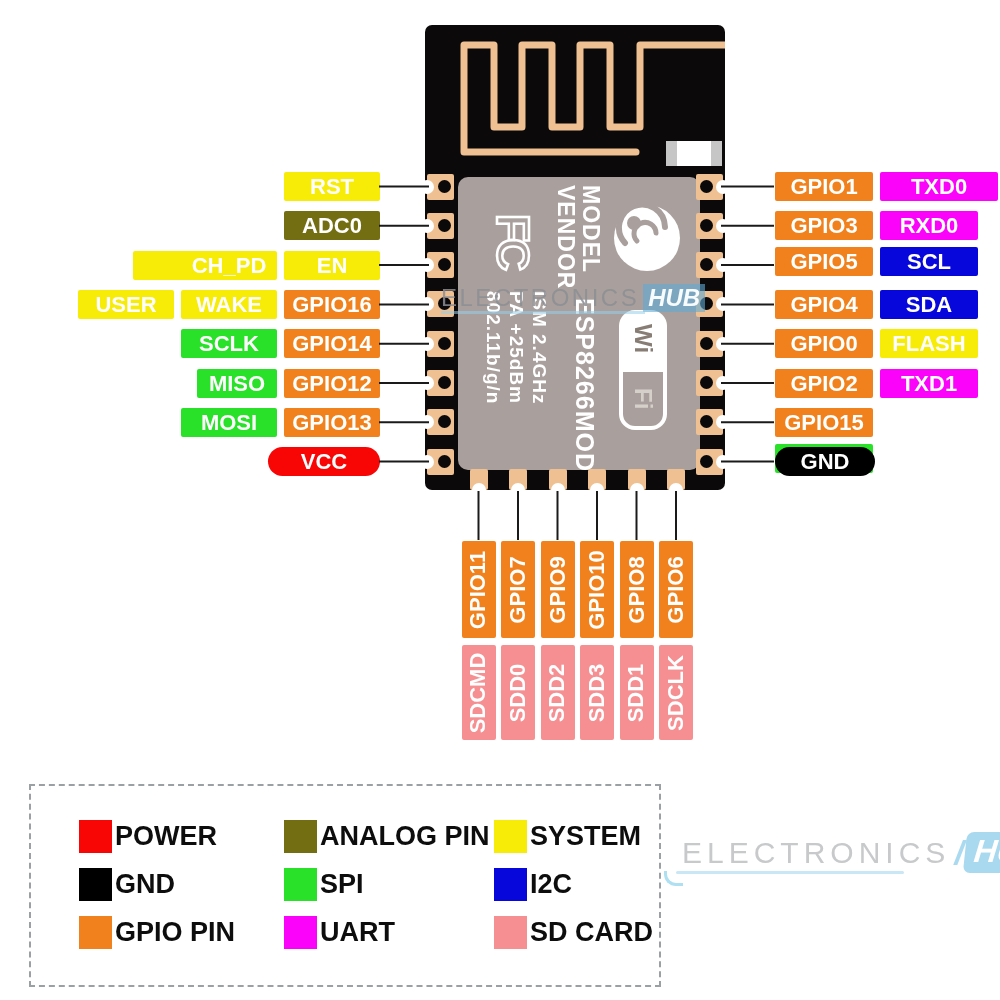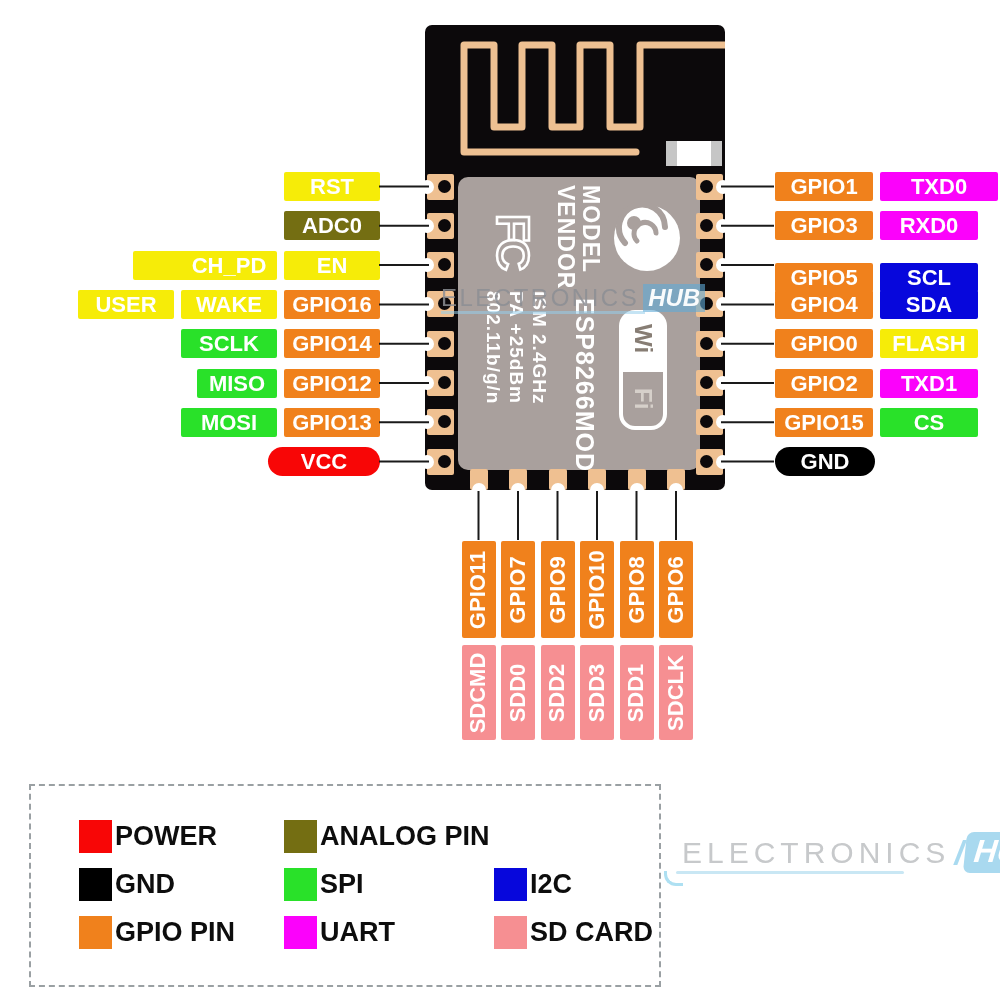--- a/index.html
+++ b/index.html
@@ -212,21 +212,21 @@
       <div class="pin-box" style="background: rgb(116, 110, 18); width: 96px;">ADC0</div>
     </div>
     <div class="pin-row side-right" style="top: 211.3px;">
       <div class="pin-box" style="background: rgb(240, 129, 28); width: 98px; text-align: center;">GPIO3</div>
       <div class="pin-box" style="background: rgb(251, 2, 251); width: 98px;">RXD0</div>
     </div>
     <div class="pin-row side-left" style="top: 250.6px;">
       <div class="pin-box" style="background: rgb(246, 236, 8); width: 96px; padding-left: 48px;">CH_PD</div>
       <div class="pin-box" style="background: rgb(246, 236, 8); width: 96px;">EN</div>
     </div>
-    <div class="pin-row side-right" style="top: 263px;">
+    <div class="pin-row side-right" style="top: 247px;">
       <div class="pin-box" style="background: rgb(240, 129, 28); width: 98px;">GPIO5</div>
       <div class="pin-box" style="background: rgb(7, 7, 220); width: 98px;">SCL</div>
     </div>
     <div class="pin-row side-left" style="top: 289.9px;">
       <div class="pin-box" style="background: rgb(246, 236, 8); width: 96px; text-align: center;">USER</div>
       <div class="pin-box" style="background: rgb(246, 236, 8); width: 96px;">WAKE</div>
       <div class="pin-box" style="background: rgb(240, 129, 28); width: 96px;">GPIO16</div>
     </div>
     <div class="pin-row side-right" style="top: 289.9px;">
       <div class="pin-box" style="background: rgb(240, 129, 28); width: 98px;">GPIO4</div>
@@ -245,21 +245,21 @@
       <div class="pin-box" style="background: rgb(240, 129, 28); width: 96px;">GPIO12</div>
     </div>
     <div class="pin-row side-right" style="top: 368.5px;">
       <div class="pin-box" style="background: rgb(240, 129, 28); width: 98px;">GPIO2</div>
       <div class="pin-box" style="background: rgb(251, 2, 251); width: 98px;">TXD1</div>
     </div>
     <div class="pin-row side-left" style="top: 407.8px;">
       <div class="pin-box" style="background: rgb(41, 225, 41); width: 96px;">MOSI</div>
       <div class="pin-box" style="background: rgb(240, 129, 28); width: 96px;">GPIO13</div>
     </div>
-    <div class="pin-row side-right" style="top: 407.8px;">
+    <div class="pin-row side-right" style="top: 407.8px; flex-direction: column;">
       <div class="pin-box" style="background: rgb(240, 129, 28); width: 98px;">GPIO15</div>
       <div class="pin-box" style="background: rgb(41, 225, 41); width: 98px;">CS</div>
     </div>
     <div class="pin-row side-left" style="top: 447.1px;">
       <div class="pin-box pill" style="background: rgb(248, 6, 6); width: 112px;">VCC</div>
     </div>
     <div class="pin-row side-right" style="top: 447.1px;">
       <div class="pin-box pill" style="background: rgb(0, 0, 0); width: 100px;">GND</div>
     </div>
     <div class="vbox" style="left: 461.5px; top: 541px; height: 97px; background: rgb(240, 129, 28);">
@@ -317,20 +317,24 @@
       <div class="legend-swatch" style="background: rgb(116, 110, 18);"></div>
       <div class="legend-label">ANALOG PIN</div>
     </div>
     <div class="legend-item" style="left: 253px; top: 82px;">
       <div class="legend-swatch" style="background: rgb(41, 225, 41);"></div>
       <div class="legend-label">SPI</div>
     </div>
     <div class="legend-item" style="left: 253px; top: 130px;">
       <div class="legend-swatch" style="background: rgb(251, 2, 251);"></div>
       <div class="legend-label">UART</div>
+    </div>
+    <div class="legend-item" style="left: 463px; top: 34px;">
+      <div class="legend-swatch" style="background: rgb(246, 236, 8);"></div>
+      <div class="legend-label">SYSTEM</div>
     </div>
     <div class="legend-item" style="left: 463px; top: 82px;">
       <div class="legend-swatch" style="background: rgb(7, 7, 220);"></div>
       <div class="legend-label">I2C</div>
     </div>
     <div class="legend-item" style="left: 463px; top: 130px;">
       <div class="legend-swatch" style="background: rgb(246, 143, 146);"></div>
       <div class="legend-label">SD CARD</div>
     </div>
   </div>

